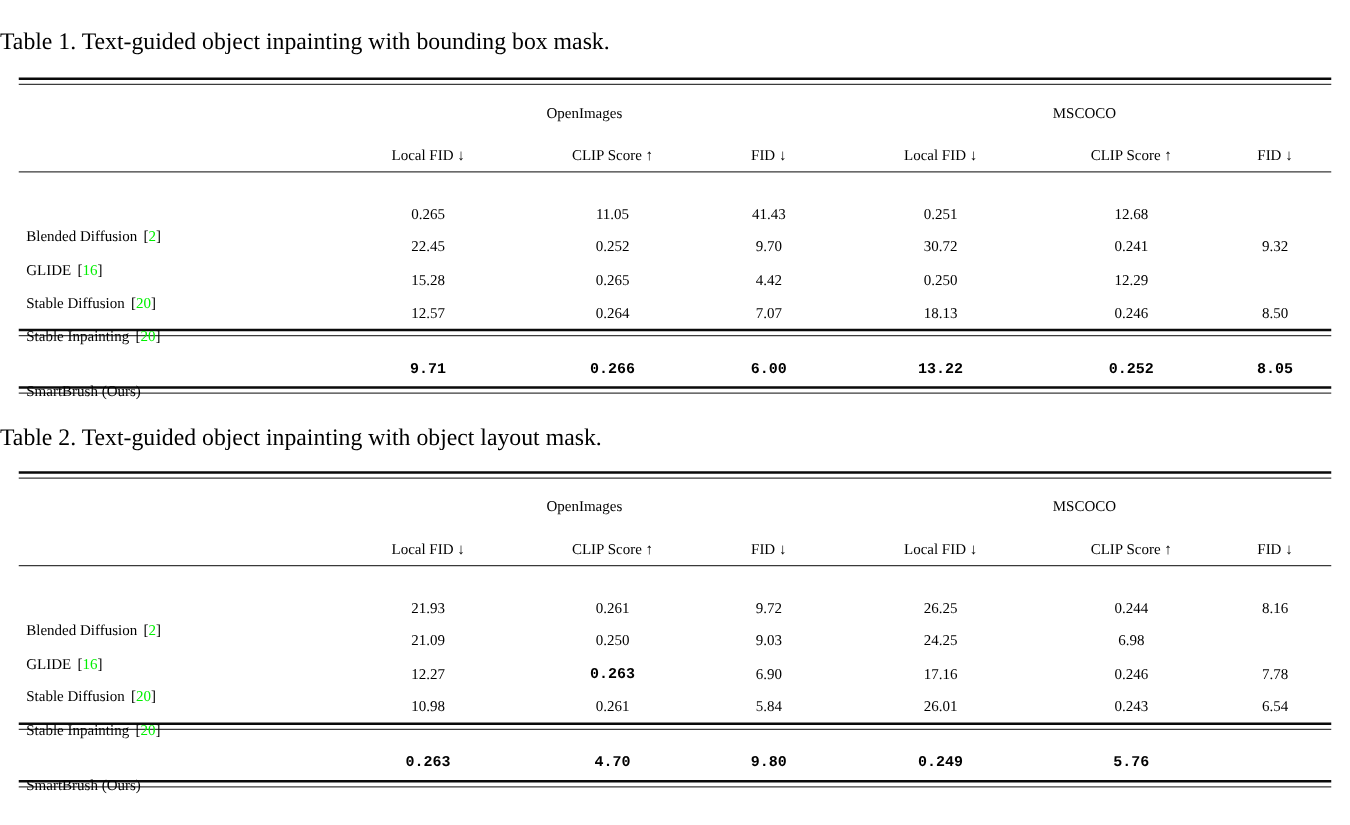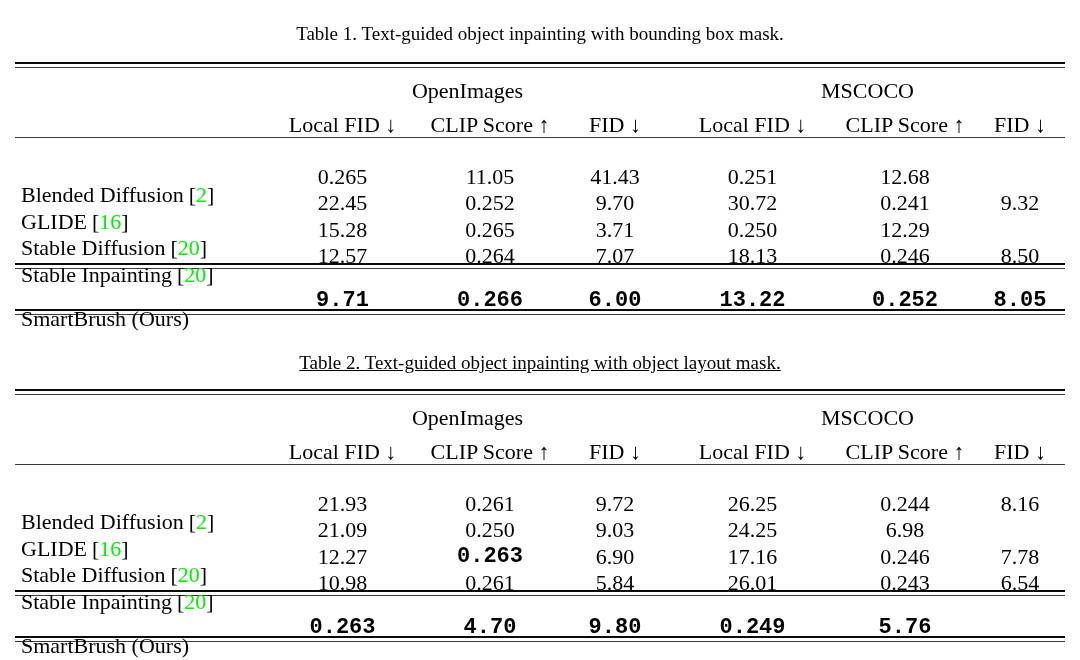--- a/index.html
+++ b/index.html
@@ -4,28 +4,27 @@
 <style>
   html, body { margin: 0; padding: 0; }
   body {
     width: 1080px; height: 660px;
     background: #ffffff;
     color: #000000;
     font-family: "Liberation Serif", "DejaVu Serif", serif;
     overflow: hidden;
   }
   .caption {
-    text-align: center;
     font-size: 19px;
     line-height: 24px;
   }
   .caption.first { margin-top: 22px; margin-bottom: 16px; }
-  .caption.second { margin-top: 36px; margin-bottom: 14px; text-decoration: underline; }
-
-  .tbl { margin-left: 15px; width: 1050px; font-size: 22px; }
+  .caption.second { margin-top: 24px; margin-bottom: 14px; }
+
+  .tbl { margin-left: 15px; width: 1050px; font-size: 12px; }
 
   .rule-d {
     height: 3px;
     border-top: 2px solid #0a0a0a;
     border-bottom: 1.5px solid #3c3c3c;
   }
   .rule-s { border-top: 1.6px solid #3a3a3a; height: 0; }
   .rule-d.pre-ours { margin-top: 4px; }
 
   .row {
@@ -94,21 +93,21 @@
       <div class="cell">30.72</div>
       <div class="cell">0.241</div>
       <div class="cell">9.32</div>
     </div>
     <div class="row drow">
       <div class="cell method">
         <span>Stable Diffusion</span><span class="cit"><span>[</span><span class="green">20</span><span>]</span></span>
       </div>
       <div class="cell">15.28</div>
       <div class="cell">0.265</div>
-      <div class="cell">3.71</div>
+      <div class="cell">4.42</div>
       <div class="cell">0.250</div>
       <div class="cell">12.29</div>
     </div>
     <div class="row drow">
       <div class="cell method">
         <span>Stable Inpainting</span><span class="cit"><span>[</span><span class="green">20</span><span>]</span></span>
       </div>
       <div class="cell">12.57</div>
       <div class="cell">0.264</div>
       <div class="cell">7.07</div>

